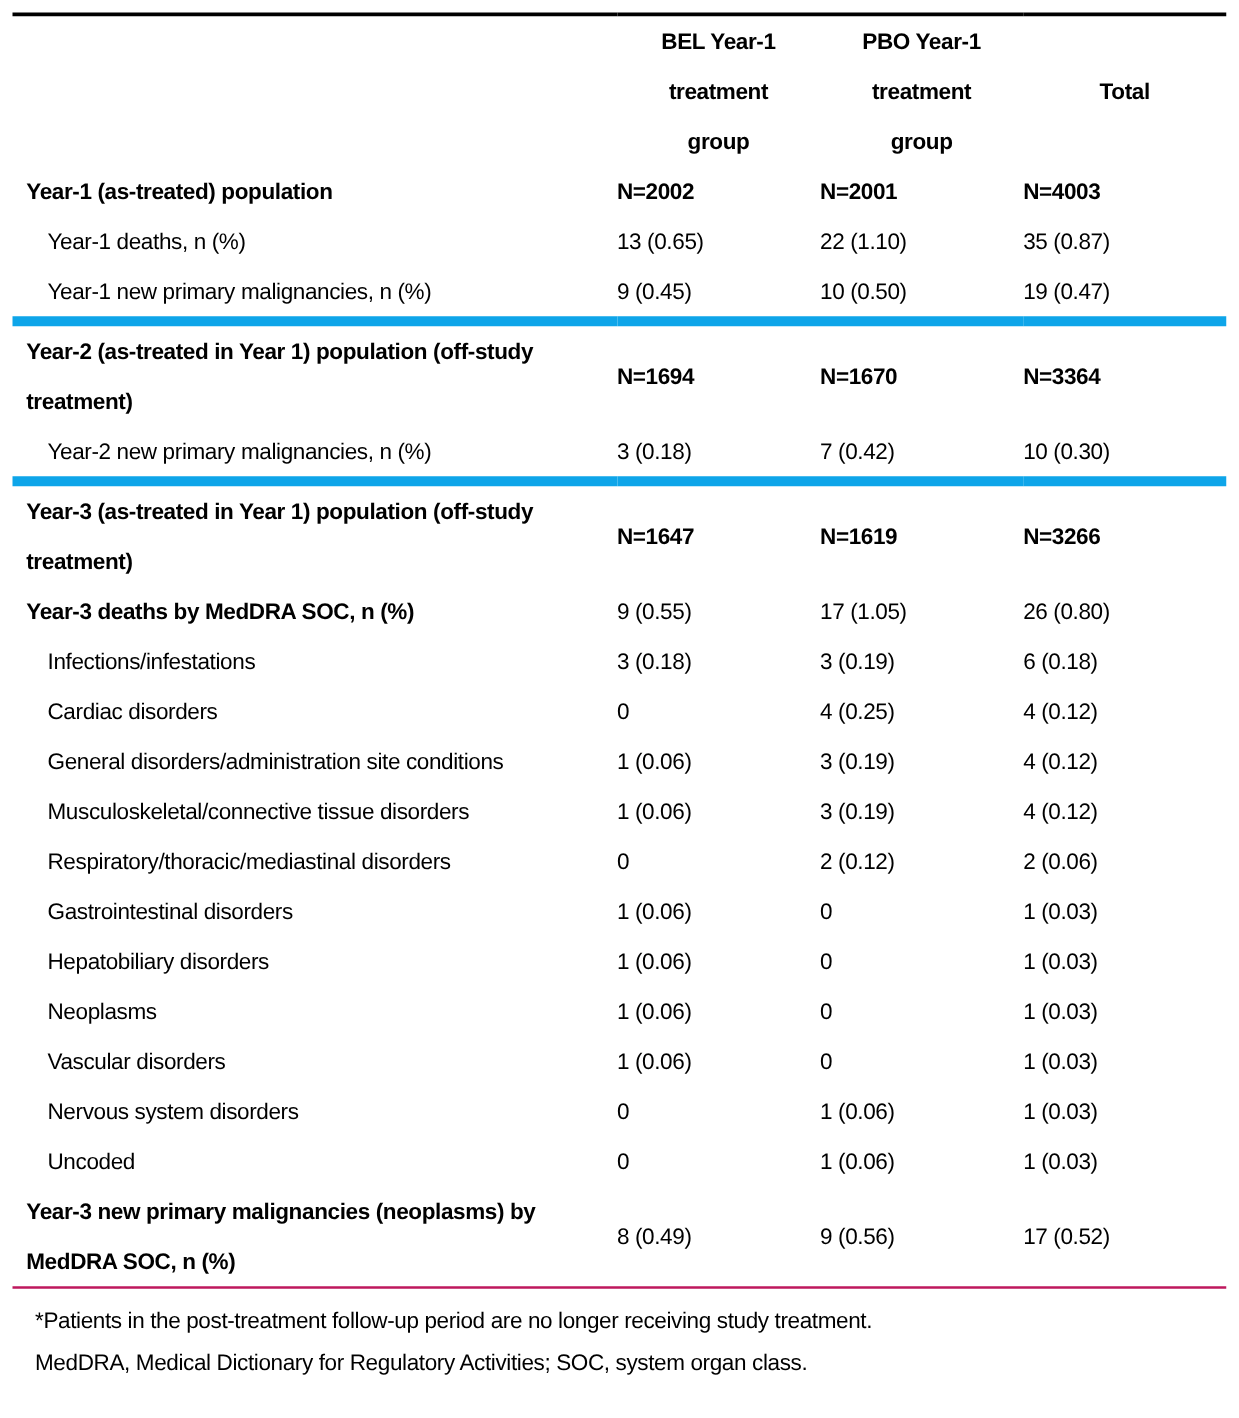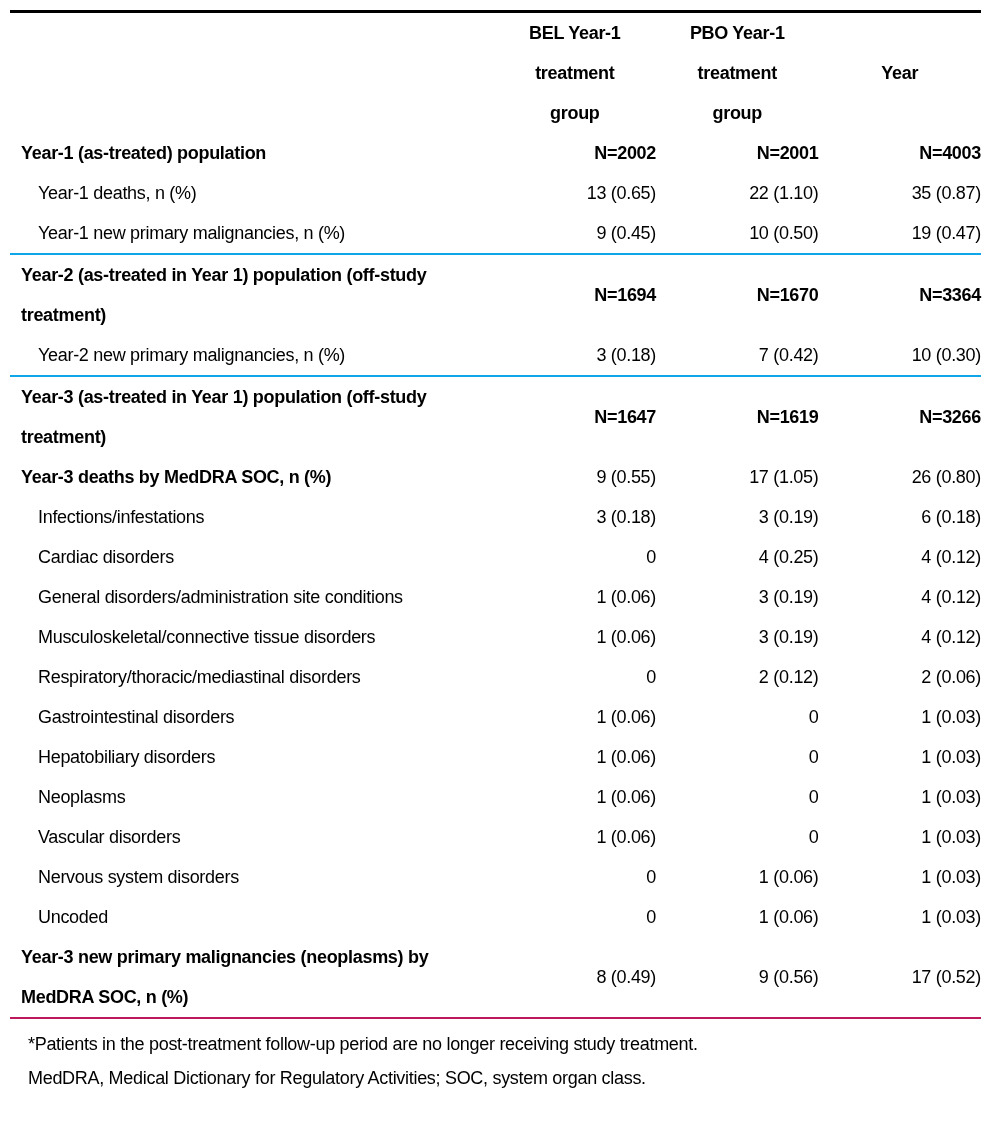--- a/index.html
+++ b/index.html
@@ -28,24 +28,24 @@
   col.c-label { width: 49.8%; }
   col.c-num   { width: 16.733%; }
   th, td {
     padding: 0;
     vertical-align: middle;
     font-weight: normal;
   }
   .line { line-height: 40px; white-space: nowrap; }
   .label { text-align: left; padding-left: 11px; }
   .label.indent { padding-left: 28px; }
-  .num { text-align: right; line-height: 40px; white-space: nowrap; }
+  .num { text-align: left; line-height: 40px; white-space: nowrap; }
   .bold { font-weight: bold; }
   thead th.numhead { text-align: center; font-weight: bold; }
-  tr.rule > td, tr.rule > th { border-top: 2px solid #0ea5e9; }
+  tr.rule > td, tr.rule > th { border-top: 8px solid #0ea5e9; }
   .footnotes {
     border-top: 2px solid #be185d;
     padding: 8px 0 0 0;
   }
   .footnotes .fn {
     line-height: 34px;
     padding-left: 18px;
     white-space: nowrap;
   }
 </style>
@@ -67,21 +67,21 @@
           <div class="line">BEL Year-1</div>
           <div class="line">treatment</div>
           <div class="line">group</div>
         </th>
         <th class="numhead">
           <div class="line">PBO Year-1</div>
           <div class="line">treatment</div>
           <div class="line">group</div>
         </th>
         <th class="numhead">
-          <div class="line">Year</div>
+          <div class="line">Total</div>
         </th>
       </tr>
     </thead>
     <tbody>
 
       <tr>
         <td class="label bold">
           <div class="line">Year-1 (as-treated) population</div>
         </td>
         <td class="num bold">N=2002</td>

